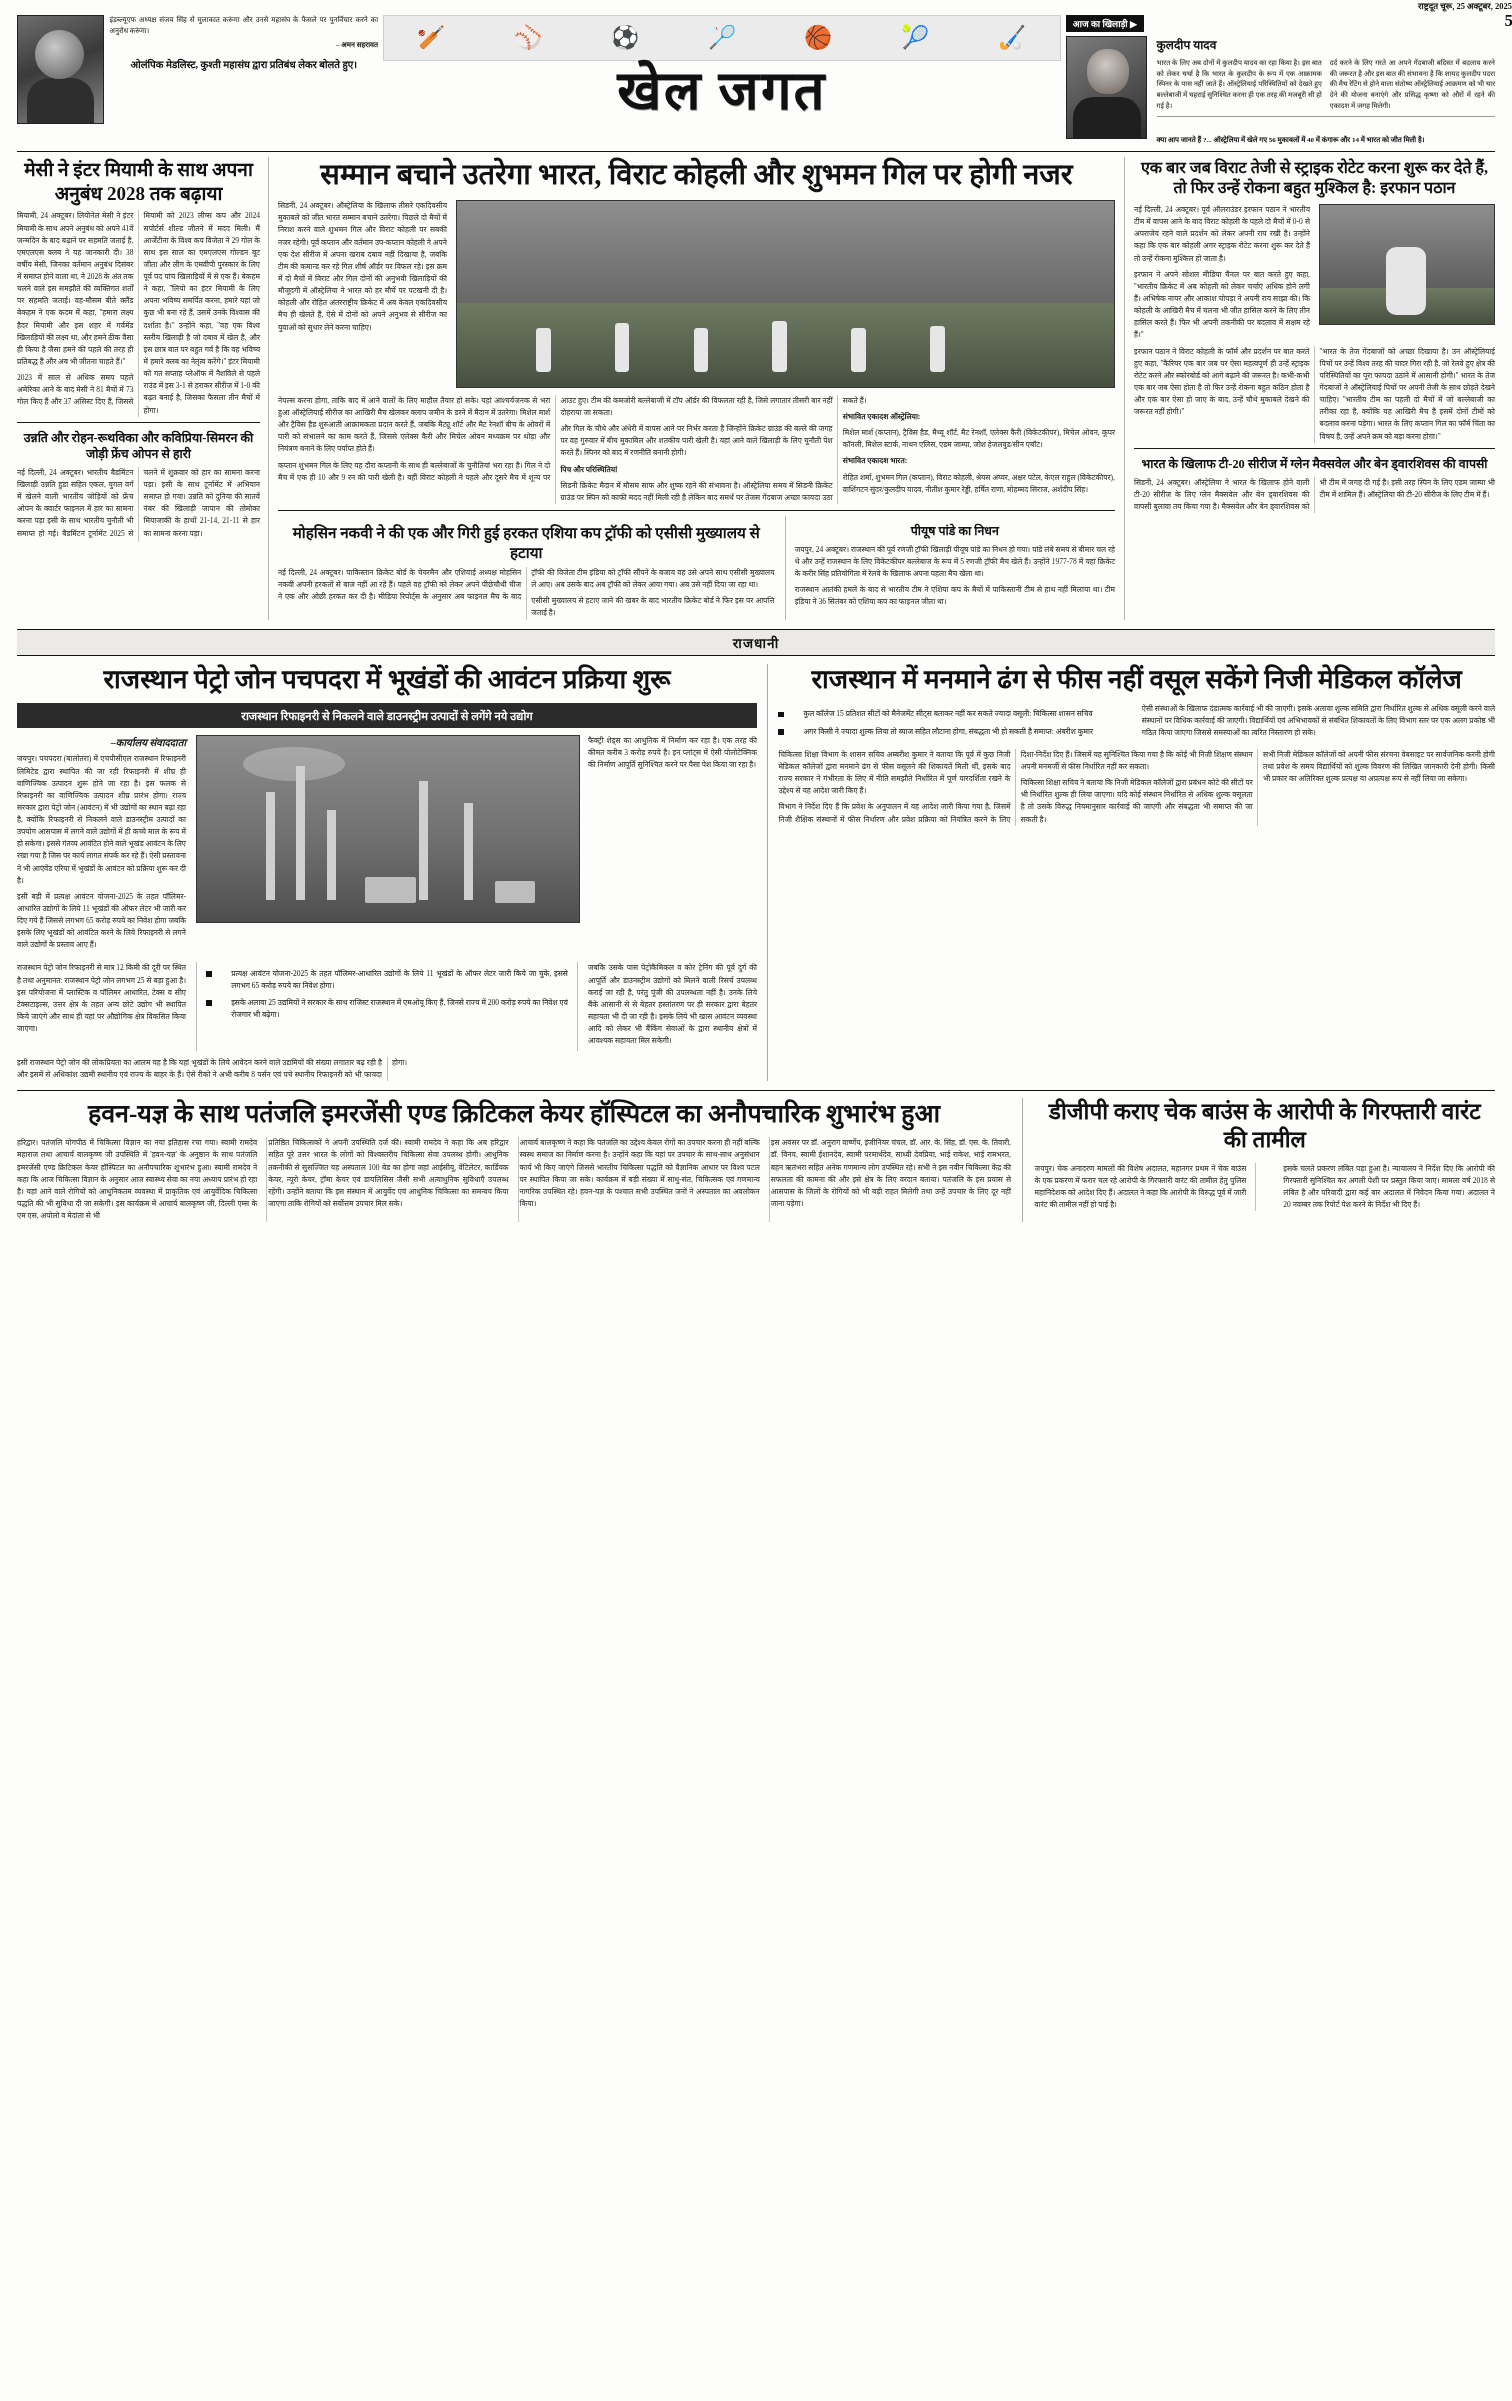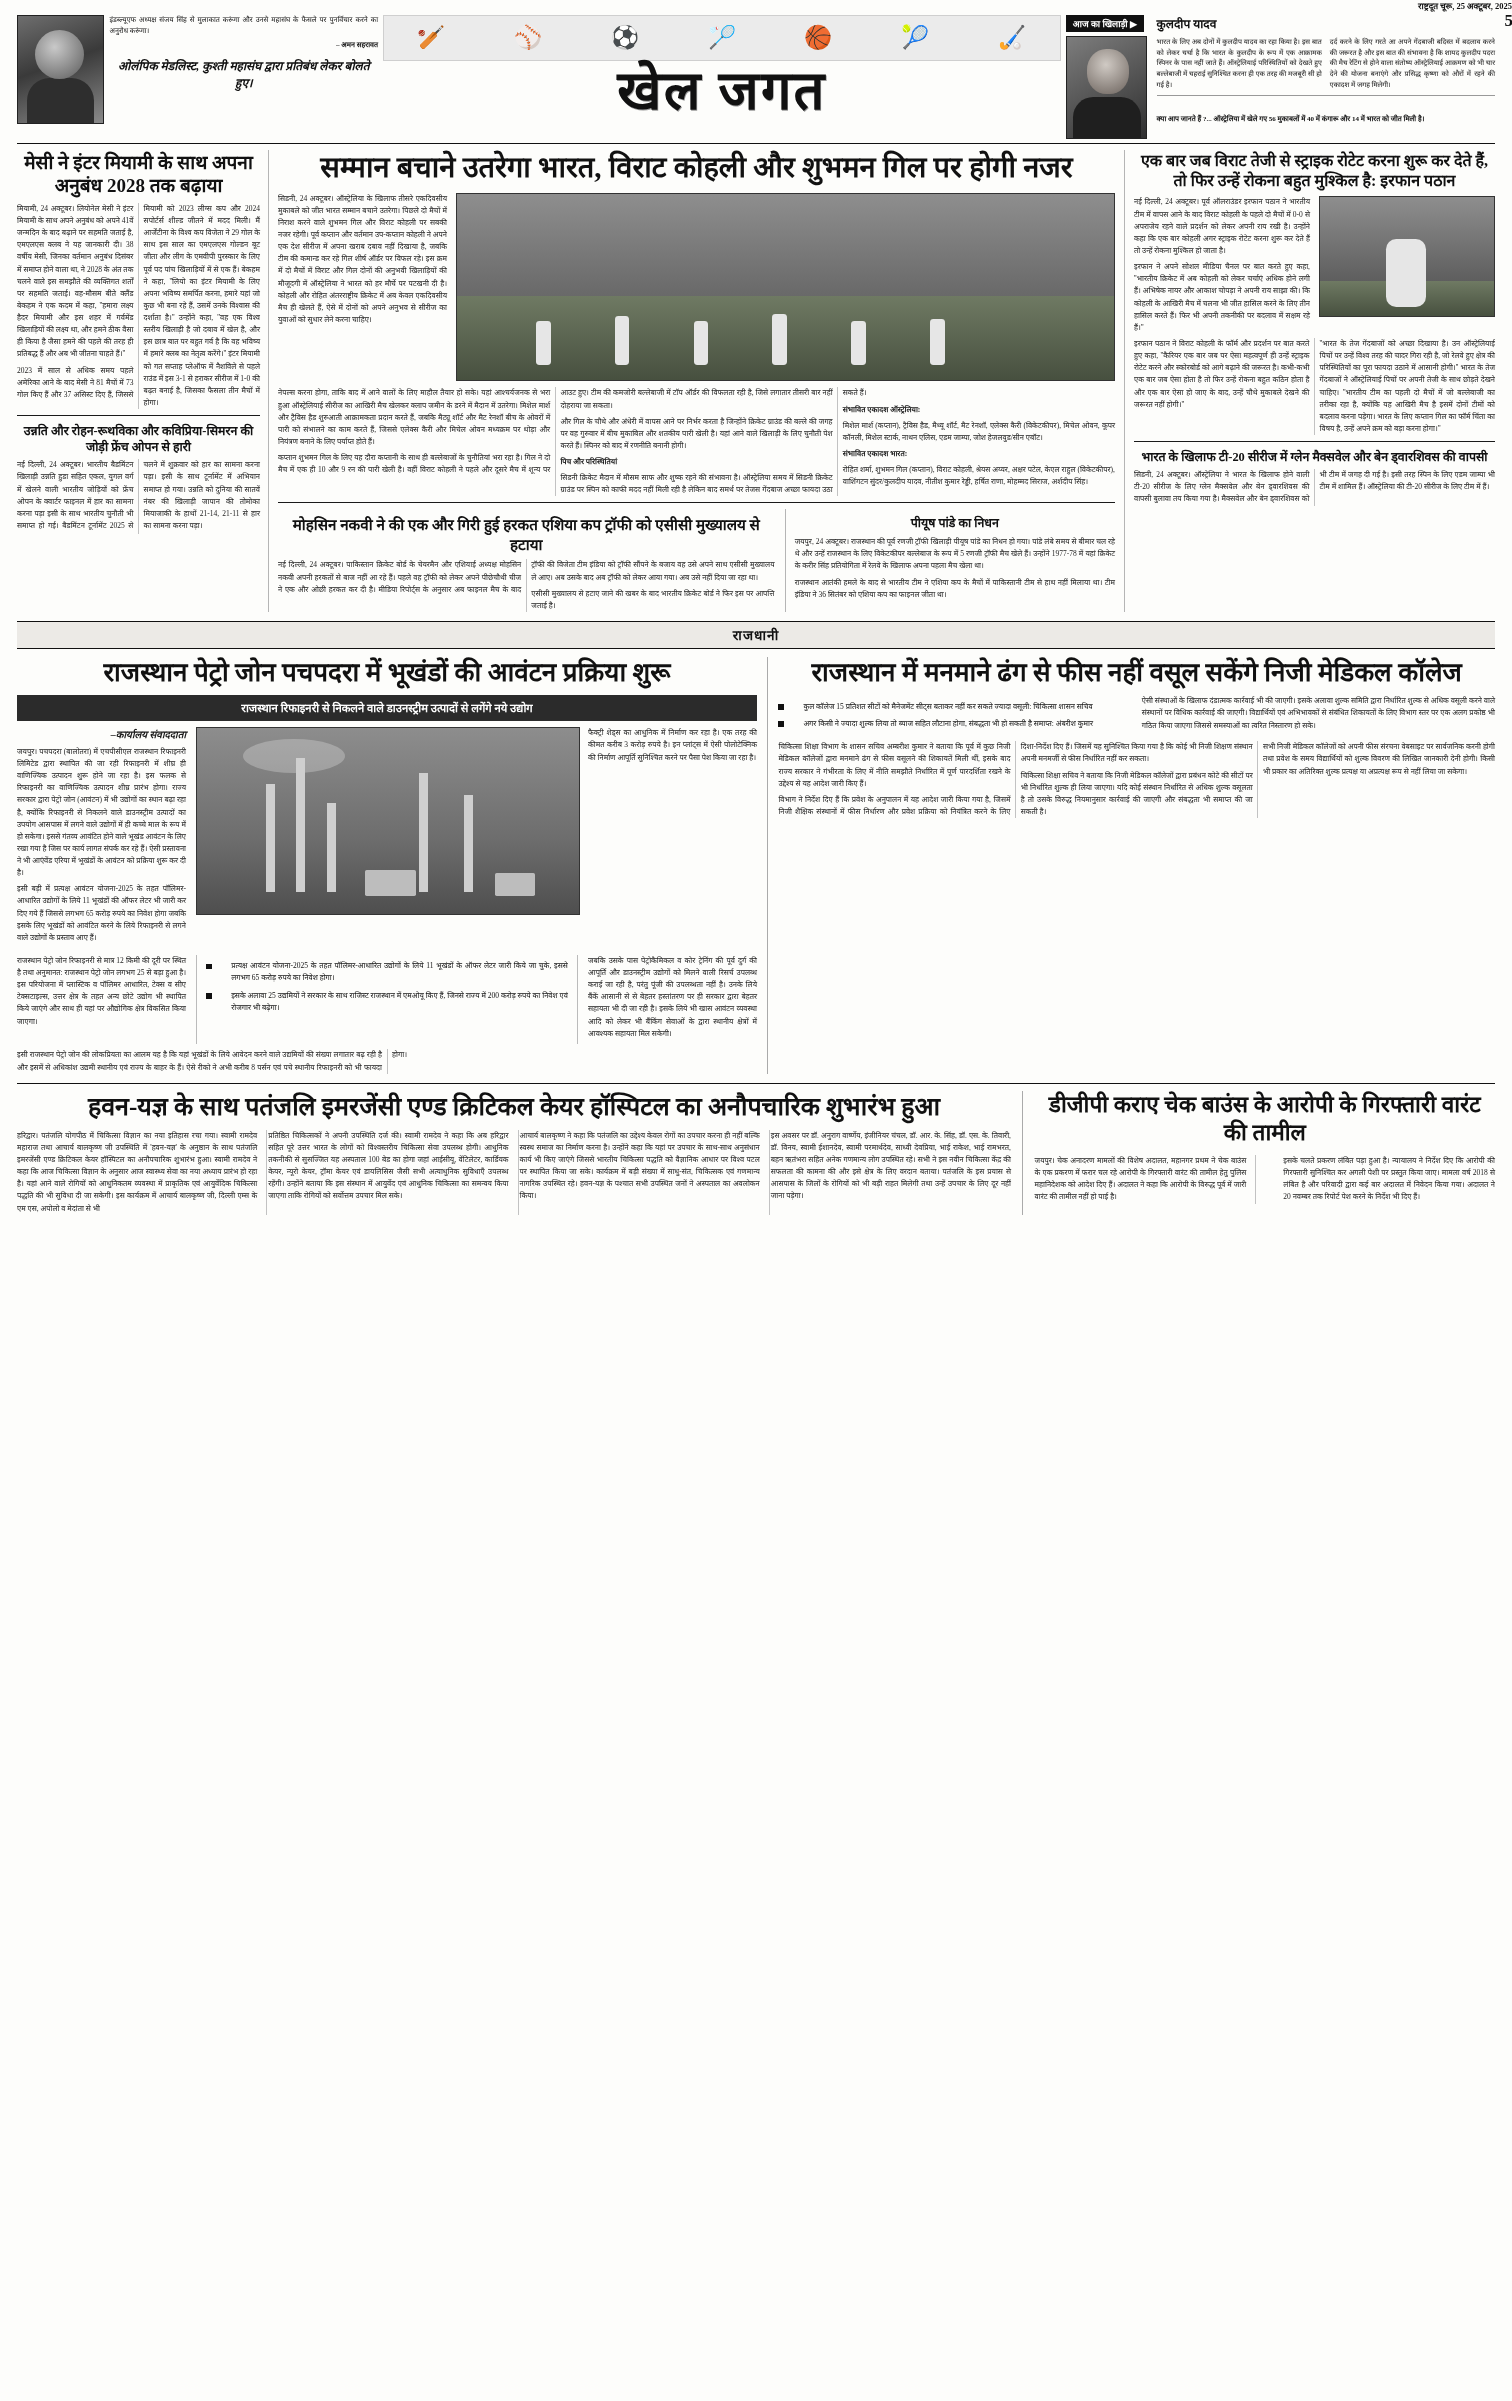--- a/index.html
+++ b/index.html
@@ -49,21 +49,21 @@
   .mh-photo:after{
     content:"";position:absolute;left:17px;top:14.7px;width:49px;height:49px;border-radius:50%;
     background:radial-gradient(circle at 40% 35%,#c9c9c9,#5a5a5a);
   }
   .mh-photo .torso{
     position:absolute;bottom:0;left:9px;width:67px;height:45px;border-radius:22.6px 22.6px 0 0;
     background:#2e2e2e;
   }
   .mh-left-txt{flex:1;font-size:7.1px;line-height:1.55;text-align:justify;}
   .mh-left-txt .sig{text-align:right;font-weight:bold;margin-top:3.4px;}
-  .mh-left-txt .sub{margin-top:6.8px;font-weight:bold;font-size:12px;text-align:center;line-height:1.45;font-style:italic;}
+  .mh-left-txt .sub{margin-top:6.8px;font-weight:bold;font-size:10px;text-align:center;line-height:1.45;}
   .mh-center{
     flex:1;
     position:relative;
     display:flex;flex-direction:column;align-items:center;justify-content:flex-start;
   }
   .mh-icons{
     width:100%;height:44px;
     background:#ebebeb;
     border:0.6px solid #cfcfcf;
     display:flex;align-items:center;justify-content:space-around;
@@ -217,21 +217,21 @@
     <div class="mh-right">
       <div style="flex:none;width:85px;">
         <div class="mh-tagbar">
           <span class="mh-tag">आज का खिलाड़ी ▶</span>
         </div>
         <div class="mh-playerphoto">
             <div class="torso"></div>
           </div>
       </div>
       <div class="mh-right-txt">
-        <div class="mh-tagtxt" style="margin-bottom:3.4px;">कुलदीप यादव</div>
+        <div class="mh-tagtxt" style="margin-bottom:3.4px;margin-top:21px;">कुलदीप यादव</div>
         <div style="display:flex;gap:8px;">
           <div style="flex:1;">भारत के लिए अब दोनों में कुलदीप यादव का रहा किया है। इस बात को लेकर चर्चा है कि भारत के कुलदीप के रूप में एक आक्रामक स्पिनर के पास नहीं जाते हैं। ऑस्ट्रेलियाई परिस्थितियों को देखते हुए बल्लेबाजी में चहराई सुनिश्चित करना ही एक तरह की मजबूरी सी हो गई है।</div>
           <div style="flex:1;">दर्द करने के लिए गरते आ अपने गेंदबाजी बदिस्त में बदलाव करने की जरूरत है और इस बात की संभावना है कि शायद कुलदीप पदरा की मैच रेटिंग से होने वाला संतोष्य ऑस्ट्रेलियाई आक्रमण को भी चार देने की योजना बनाएंगे और प्रसिद्ध कृष्णा को औरों में रहने की एकादश में जगह मिलेगी।</div>
         </div>
         <div class="qline">क्या आप जानते हैं ?... ऑस्ट्रेलिया में खेले गए 56 मुकाबलों में 40 में कंगारू और 14 में भारत को जीत मिली है।</div>
       </div>
       <div class="dateline">राष्ट्रदूत चूरू, 25 अक्टूबर, 2025</div>
       <div class="pageno">5</div>
     </div>
   </div>

